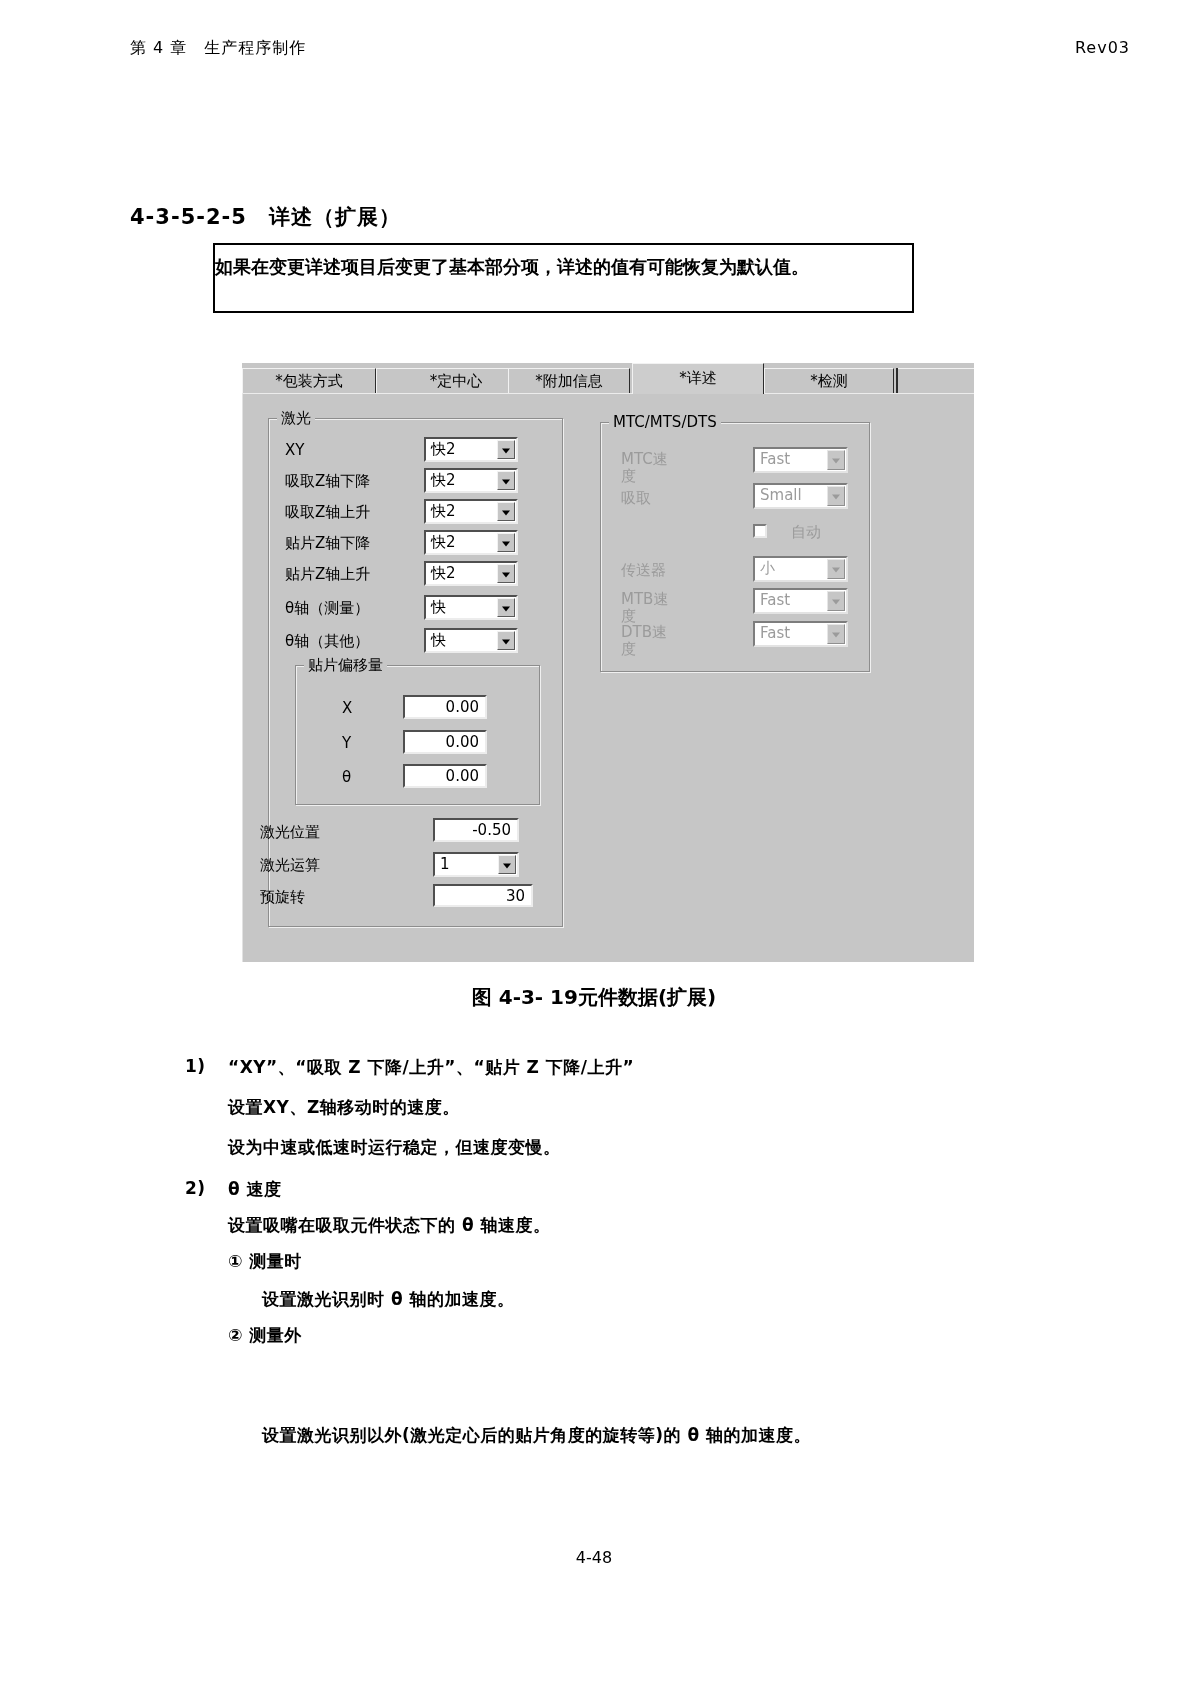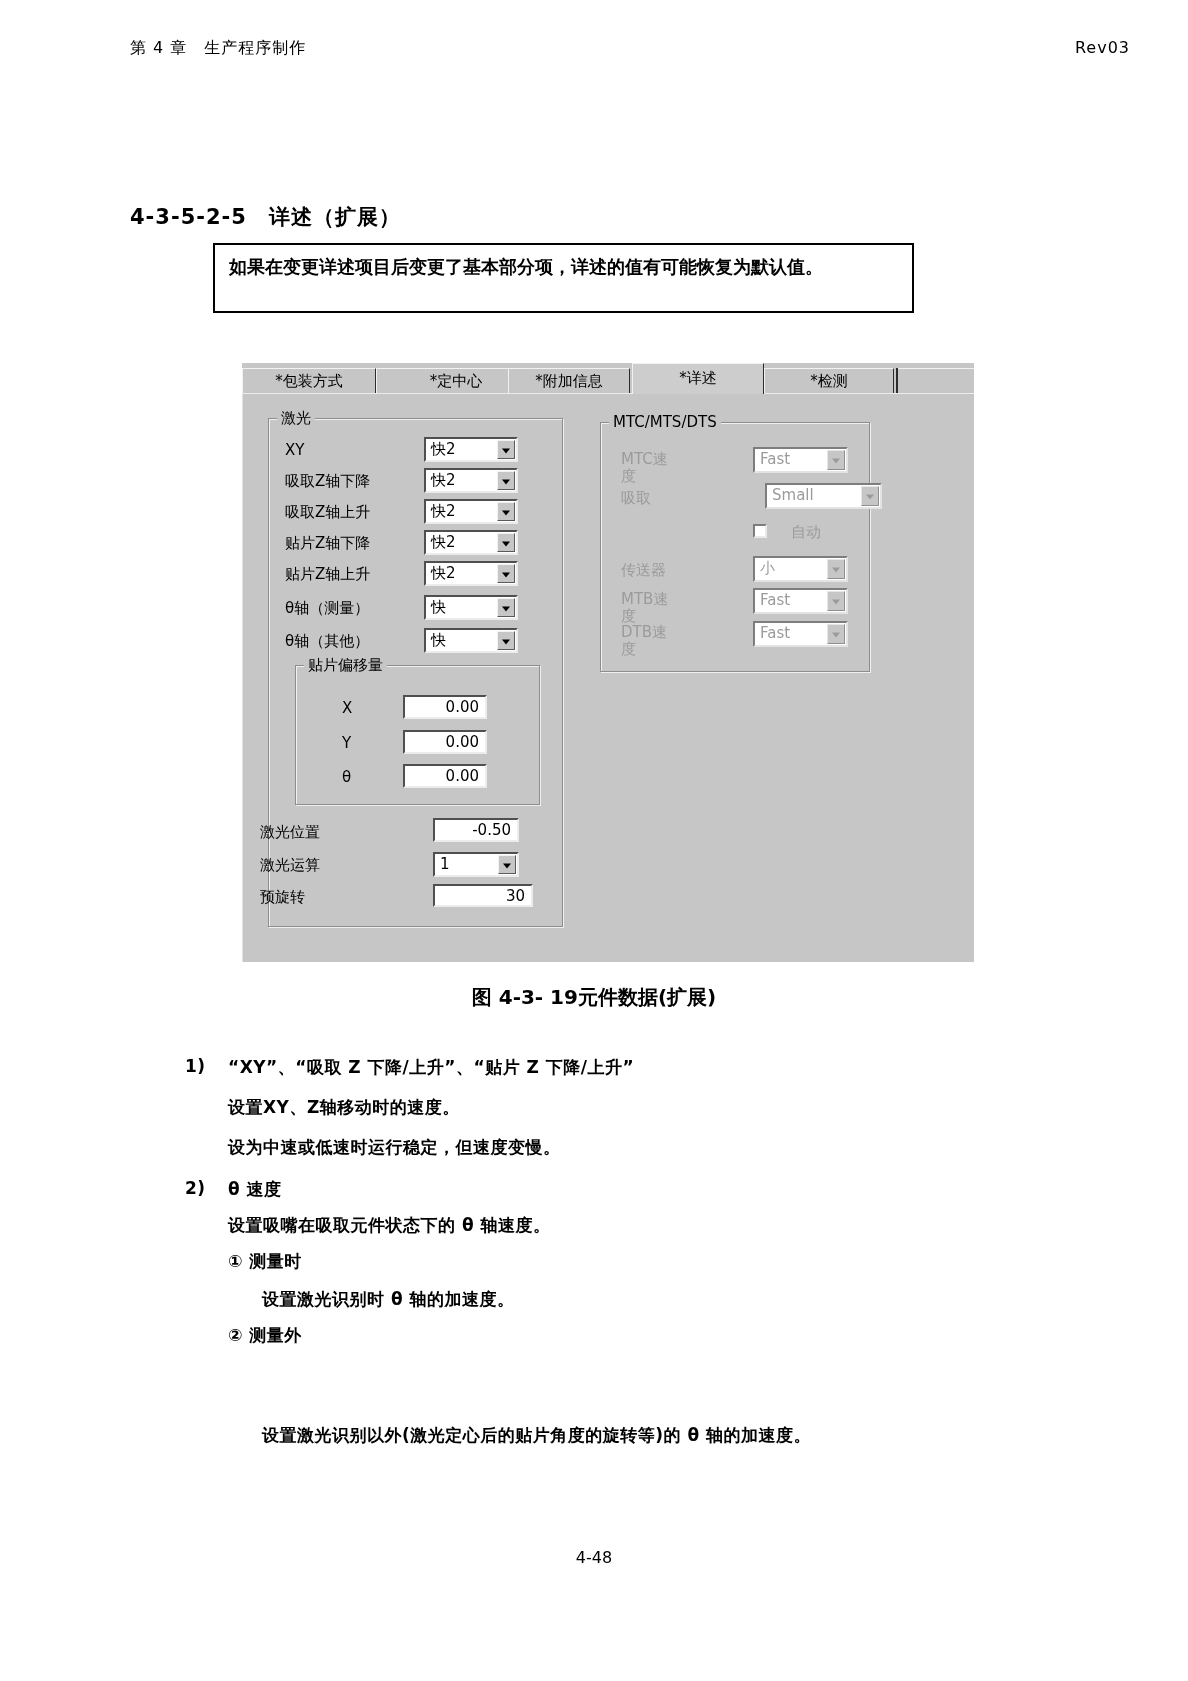--- a/index.html
+++ b/index.html
@@ -11,21 +11,21 @@
   .hdr{font-size:16px;letter-spacing:1px;}
   .sec-title{font-size:21px;font-weight:bold;letter-spacing:1px;}
   .doc-b{font-weight:bold;font-size:17px;letter-spacing:0.5px;}
   .caption{width:100%;text-align:center;font-weight:bold;font-size:20px;}
   .footerpg{width:100%;text-align:center;font-size:16px;}
 
   
   .caution{border:2px solid #000;display:flex;}
   .caution-left{width:187px;border-right:2px solid #000;display:flex;align-items:center;justify-content:center;gap:10px;}
   .caution-label{font-size:24px;font-weight:bold;}
-  .caution-text{flex:1;padding:8px 10px 6px 14px;font-size:18px;font-weight:bold;line-height:1.5;width:478px;}
+  .caution-text{flex:1;padding:8px 10px 6px 0;font-size:18px;font-weight:bold;line-height:1.5;width:478px;}
 
   
   .dialog{background:#c6c6c6;}
   .dlg-body{position:absolute;left:0;top:30px;width:732px;height:569px;background:#c6c6c6;
             border-top:1px solid #ececec;border-left:1px solid #e2e2e2;box-sizing:border-box;}
   .tab{position:absolute;top:5px;height:25px;background:#c6c6c6;box-sizing:border-box;
        border-top:1px solid #f2f2f2;border-left:1px solid #f2f2f2;border-right:1px solid #2c2c2c;
        text-align:center;font-size:15px;line-height:24px;z-index:1;}
   .tab.active{top:0;height:31px;background:#cdcdcd;z-index:3;line-height:29px;border-bottom:none;}
   .tab-tail{position:absolute;top:5px;width:2px;height:25px;background:#2c2c2c;}
@@ -167,21 +167,21 @@
 
       <div class="lbl dis wrap" style="left:20px;top:28px;width:52px;">MTC速度</div>
       <div class="lbl dis" style="left:20px;top:66px;">吸取</div>
 
       <div class="combo dis" style="left:152px;top:24px;width:95px;height:26px;">
         <span class="val">Fast</span>
         <span class="cbtn">
             <span class="arr"></span>
           </span>
       </div>
-      <div class="combo dis" style="left:152px;top:60px;width:117px;height:26px;margin-left:12px;">
+      <div class="combo dis" style="left:152px;top:60px;width:95px;height:26px;">
         <span class="val">Small</span>
         <span class="cbtn">
             <span class="arr"></span>
           </span>
       </div>
 
       <span class="checkbox" style="left:152px;top:101px;"></span>
       <div class="lbl dis" style="left:190px;top:100px;">自动</div>
 
       <div class="lbl dis" style="left:20px;top:138px;">传送器</div>

